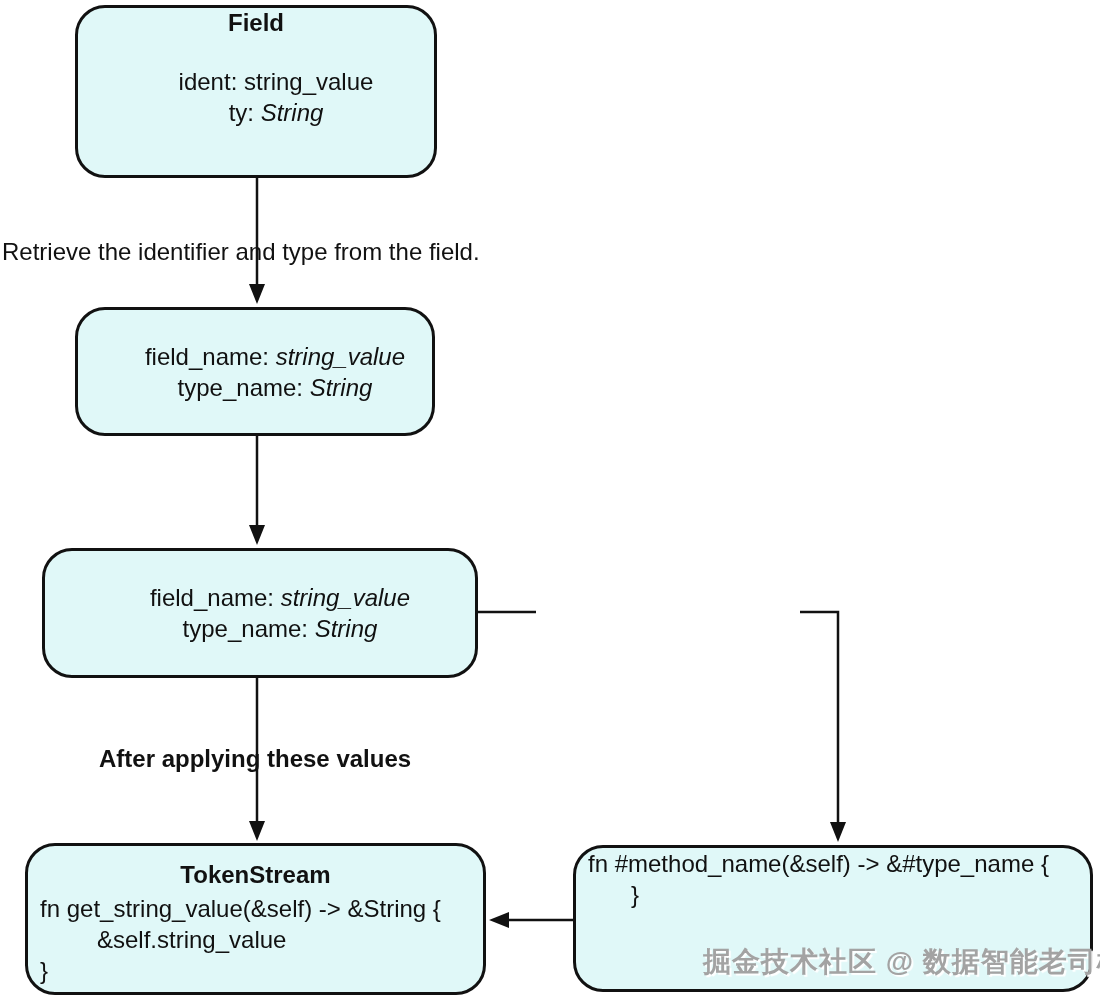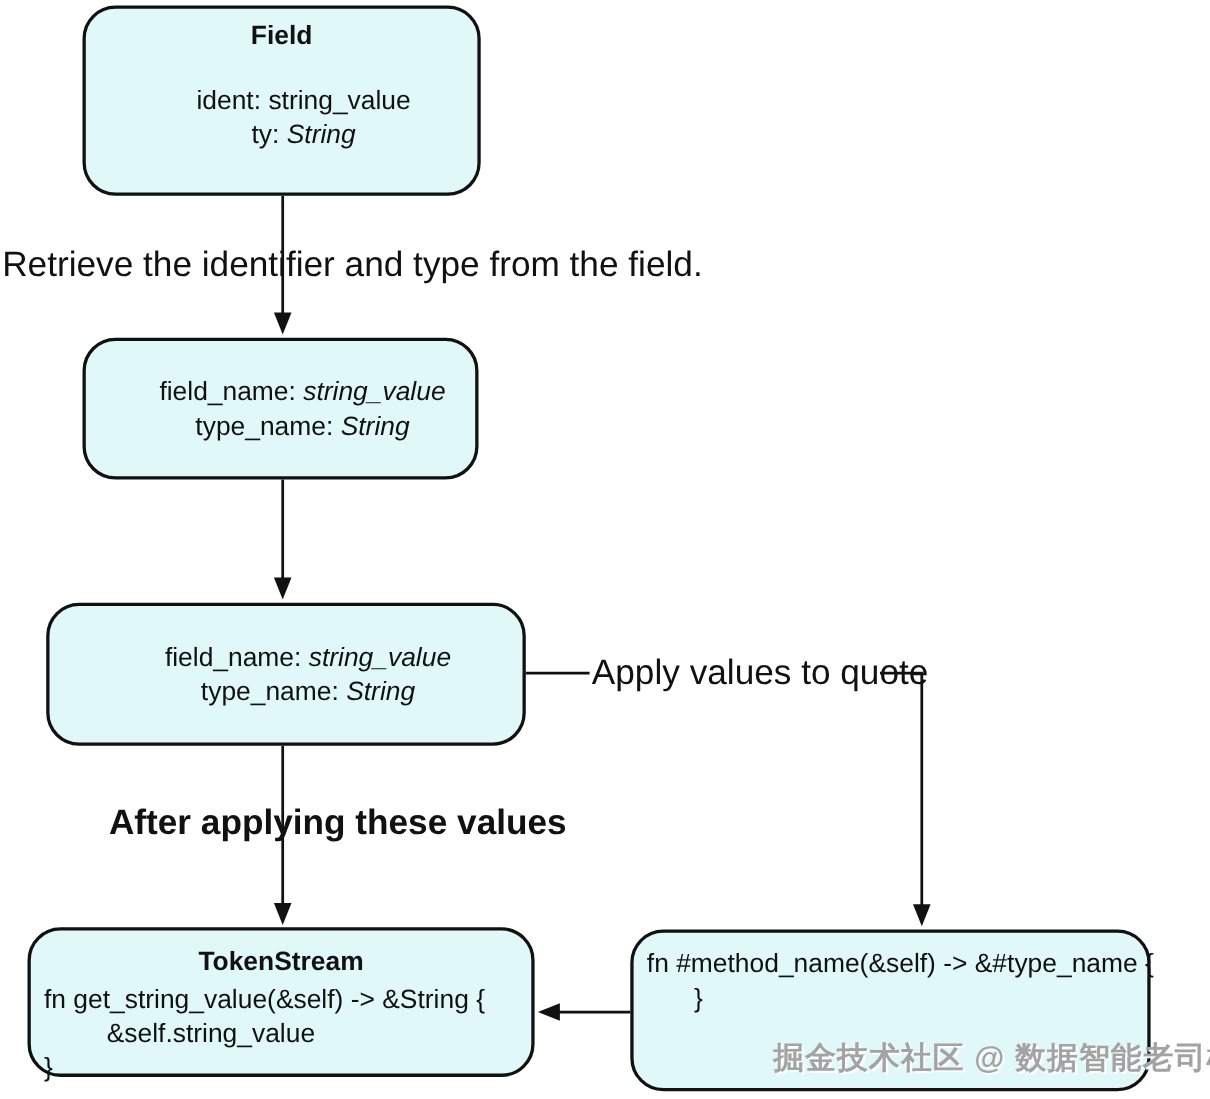--- a/index.html
+++ b/index.html
@@ -39,63 +39,62 @@
     font-weight:bold;
     text-align:center;
     line-height:30px;
   }
   .box-lines{text-align:center;margin-left:40px;}
   .it{font-style:italic;}
 
   
   .box-field{
     left:75px;top:5px;width:362px;height:173px;
-    padding-top:10px;
   }
   .box-field .box-lines{margin-top:28px;}
 
   
   .box-extracted{
     left:75px;top:307px;width:360px;height:129px;
     display:flex;align-items:center;justify-content:center;
   }
 
   
   .box-with-method{
     left:42px;top:548px;width:436px;height:130px;
     display:flex;align-items:center;justify-content:center;
   }
 
   
   .box-token-stream{
-    left:25px;top:843px;width:461px;height:136px;
+    left:25px;top:843px;width:461px;height:152px;
     padding-top:14px;
   }
   .box-token-stream .box-title{margin-bottom:3px;}
   .code{
     text-align:left;
     padding-left:12px;
     white-space:nowrap;
   }
   .code .cl{line-height:31px;}
   .box-token-stream .code .cl:nth-child(2){padding-left:57px;}
 
   
   .box-quote{
-    left:573px;top:845px;width:473px;height:147px;
-    padding-top:13px;
+    left:573px;top:845px;width:520px;height:147px;
   }
   .box-quote .code .cl:nth-child(2){padding-left:43px;}
 
   .edge-label{
     position:absolute;
-    font-size:32px;
+    font-size:24px;
     line-height:26px;
     white-space:nowrap;
     color:var(--text);
+    margin-top:12px;
   }
   .lbl-retrieve{left:2px;top:227px;}
   .lbl-construct{left:100px;top:468px;}
   .lbl-apply{left:538px;top:598px;}
   .lbl-after{left:99px;top:734px;font-weight:bold;}
 
   .watermark{
     position:absolute;
     left:703px;top:943px;
     font-size:28px;
@@ -147,21 +146,20 @@
   </div>
 
 
   <div class="box box-with-method">
     <div class="box-lines">
       <div class="line"><span>field_name: </span><span class="it">string_value</span></div>
       <div class="line"><span>type_name: </span><span class="it">String</span></div>
     </div>
   </div>
 
-  <div class="edge-label lbl-apply">Apply values to quote</div>
 
   <div class="edge-label lbl-after">After applying these values</div>
 
   <div class="box box-token-stream">
     <div class="box-title">TokenStream</div>
     <div class="code">
       <div class="cl">fn get_string_value(&amp;self) -&gt; &amp;String {</div>
       <div class="cl">&amp;self.string_value</div>
       <div class="cl">}</div>
     </div>

